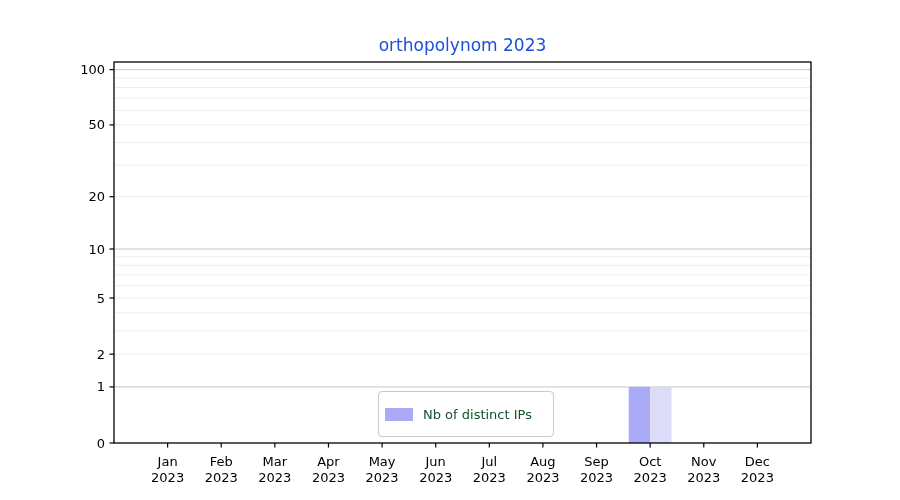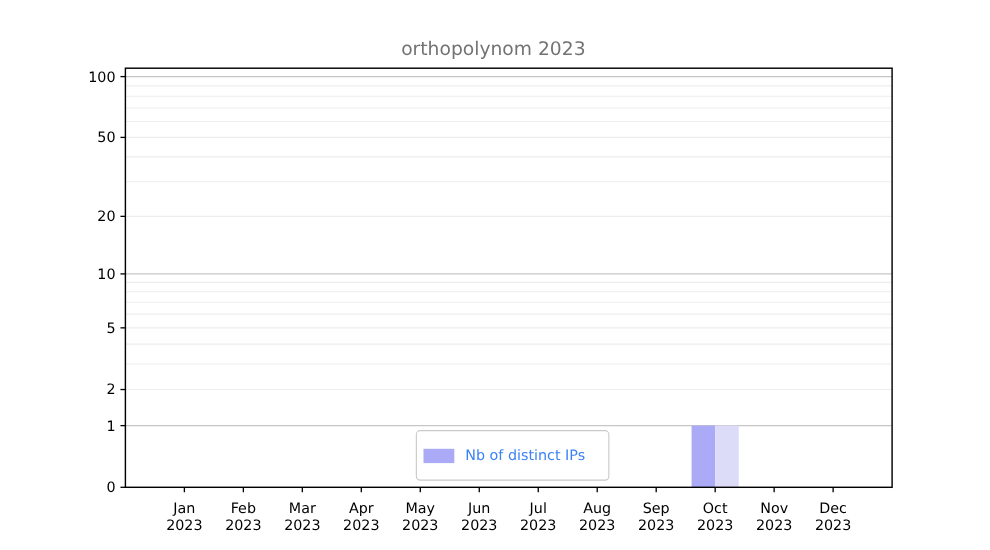--- a/index.html
+++ b/index.html
@@ -6,26 +6,26 @@
   .figure {
     position: relative;
     width: 900px;
     height: 500px;
     background: #ffffff;
     font-family: "DejaVu Sans", sans-serif;
     overflow: hidden;
   }
   .chart-title {
     position: absolute;
-    left: 100px;
+    left: 114px;
     top: 35px;
     width: 697px;
     text-align: center;
     font-size: 17px;
-    color: #737373;
+    color: #1d4ed8;
     white-space: nowrap;
   }
   .plot-svg { position: absolute; left: 0; top: 0; }
   .legend {
     position: absolute;
     left: 378px;
     top: 391px;
     width: 176px;
     height: 46px;
     box-sizing: border-box;
@@ -33,21 +33,21 @@
     border-radius: 4px;
     background: rgba(255,255,255,0.85);
     display: flex;
     flex-direction: column;
     justify-content: center;
     gap: 8px;
     padding-left: 6px;
   }
   .legend-row { display: flex; align-items: center; height: 13px; }
   .legend-swatch { width: 28px; height: 13px; margin-right: 10px; flex: 0 0 auto; }
-  .legend-label { font-size: 13px; color: #3b82f6; white-space: nowrap; }
+  .legend-label { font-size: 13px; color: #14532d; white-space: nowrap; }
 </style>
 </head>
 <body>
 
 <div class="figure">
   <div class="chart-title">orthopolynom 2023</div>
 
   <svg id="plot-svg" class="plot-svg" width="900" height="500">
       <line x1="114" x2="811" y1="354.12249755487017" y2="354.12249755487017" stroke="#ededed" stroke-width="1"></line>
       <line x1="114" x2="811" y1="330.84907856849526" y2="330.84907856849526" stroke="#ededed" stroke-width="1"></line>

